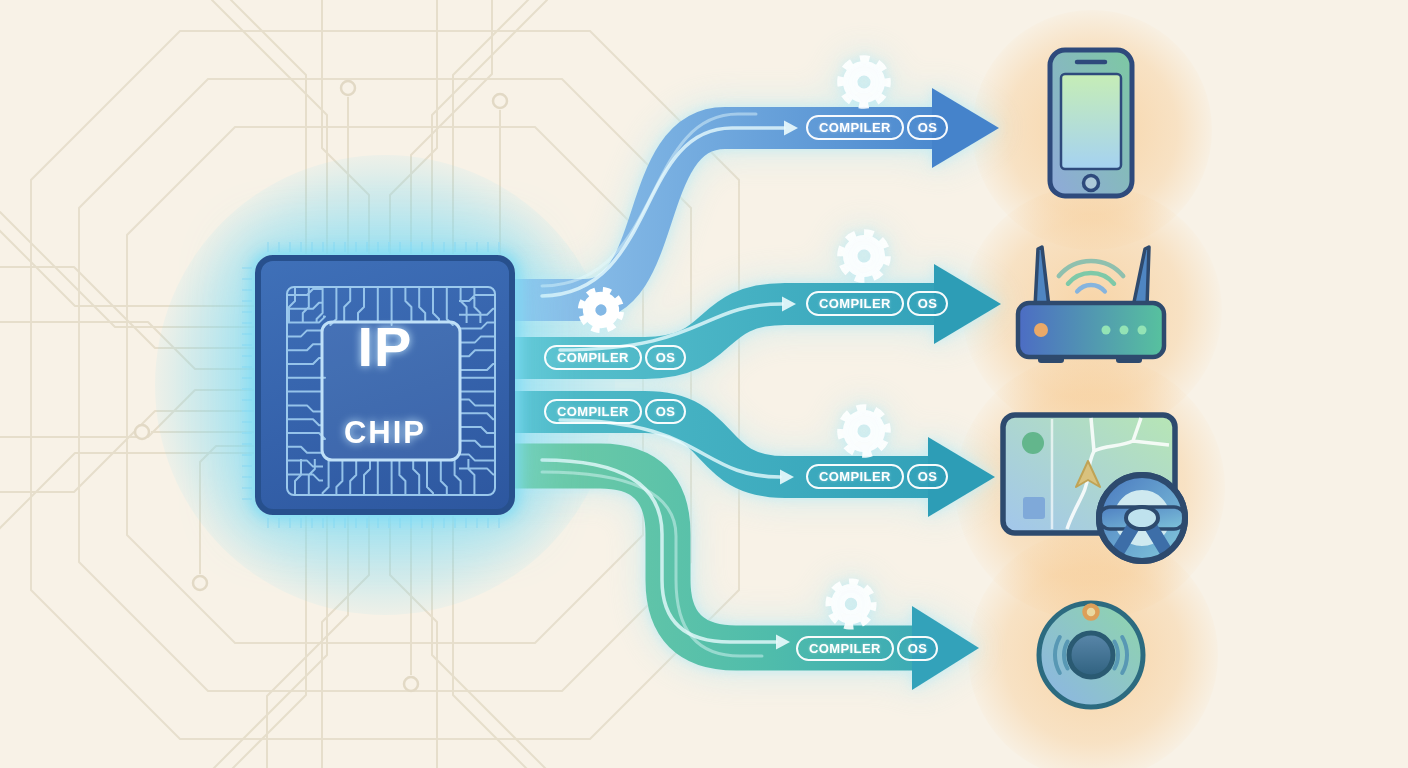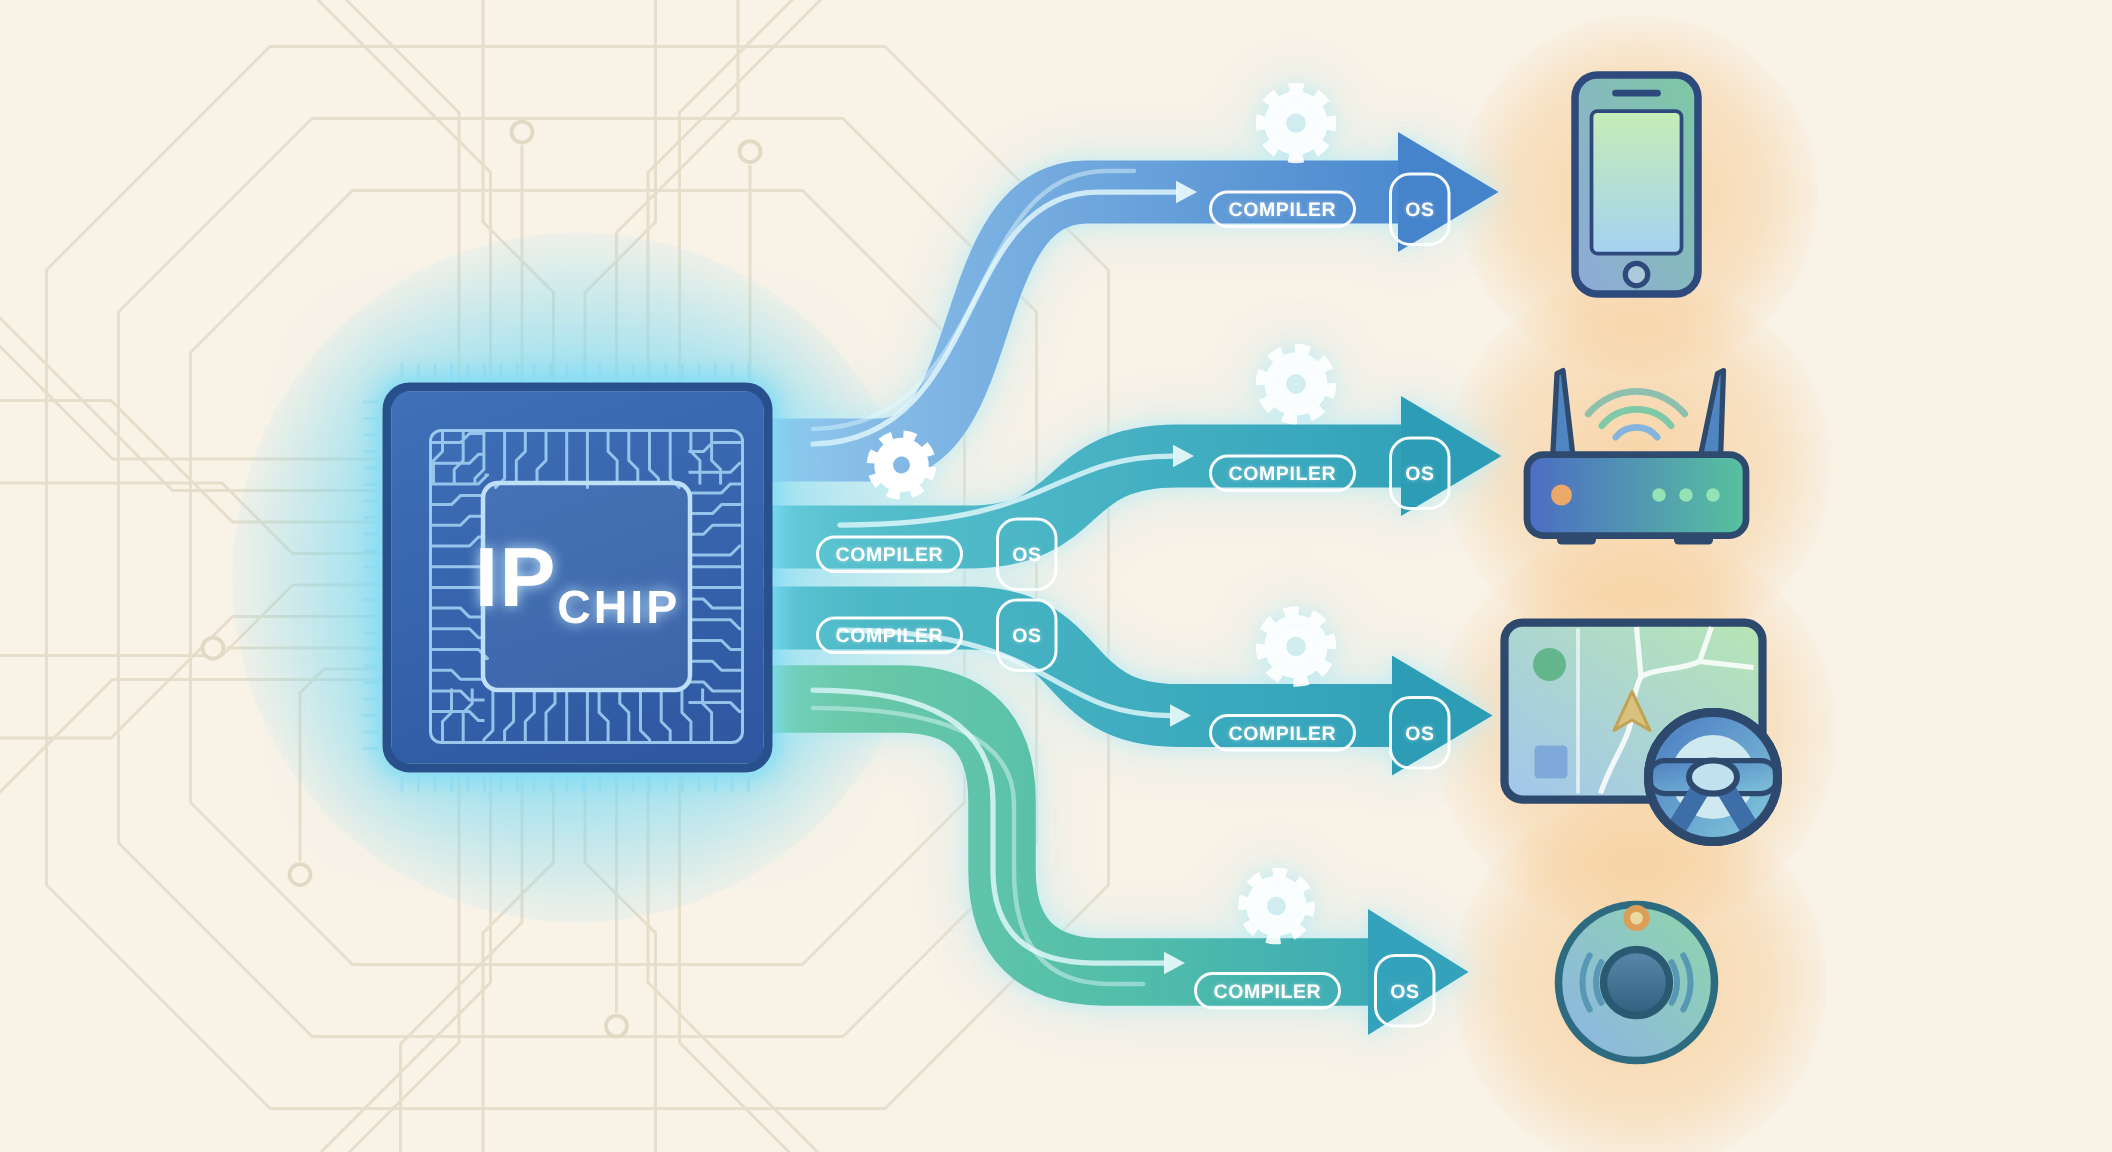--- a/index.html
+++ b/index.html
@@ -24,33 +24,33 @@
   }
   .chip{
     position:absolute;left:255px;top:255px;width:260px;height:260px;border-radius:18px;
     background:linear-gradient(160deg,#3f70b8 0%,#3562ab 55%,#2d579f 100%);
     border:6px solid #27508d;box-sizing:border-box;
     box-shadow:0 0 14px 4px rgba(125,220,245,.9), 0 0 55px 18px rgba(125,220,245,.45);
   }
   .chip-svg{position:absolute;left:-6px;top:-6px;width:260px;height:260px;}
   .chip-text{
     position:absolute;left:58px;top:58px;width:132px;height:132px;
-    display:flex;flex-direction:row;align-items:center;justify-content:center;
+    display:flex;flex-direction:column;align-items:center;justify-content:center;
     color:#ffffff;text-shadow:0 0 9px rgba(200,235,255,.95);
   }
   .chip-line1{font-size:56px;font-weight:bold;line-height:56px;letter-spacing:1px;}
   .chip-line2{font-size:31px;font-weight:bold;line-height:36px;letter-spacing:2px;margin-top:40px;}
-  .pill-group{position:absolute;display:flex;gap:22px;align-items:center;}
+  .pill-group{position:absolute;display:flex;gap:3px;}
   .pill{
     display:inline-flex;align-items:center;justify-content:center;
     border:2px solid rgba(255,255,255,.96);border-radius:14px;
     padding:3px 11px;color:#ffffff;font-size:13px;font-weight:bold;letter-spacing:.4px;
     text-shadow:0 0 3px rgba(255,255,255,.4);white-space:nowrap;
   }
-  .pill.os{padding:15px 9px;}
+  .pill.os{padding:3px 9px;}
   .dev{position:absolute;}
 </style>
 </head>
 <body>
 
 <div class="stage">
 
   <svg class="bg-svg" viewBox="0 0 1408 768">
     <path id="pcb-octagons" d="M235 127 H535 L643 235 V535 L535 643 H235 L127 535 V235 Z M208 79 H562 L691 208 V562 L562 691 H208 L79 562 V208 Z M180 31 H590 L739 180 V590 L590 739 H180 L31 590 V180 Z" fill="none" stroke="#e7dfcd" stroke-width="2"></path>
     <path id="pcb-traces" d="M306 254 V75 l-149 -149 V-10 M306 516 V695 l-149 149 V780 M254 306 H75 l-149 -149 H-10 M327 254 V115 l-115 -115 V-10 M327 516 V655 l-115 115 V780 M254 327 H115 l-115 -115 H-10 M348 254 V97 M348 516 V615 l-81 81 V780 M254 348 H155 l-81 -81 H-10 M369 254 V195 l-47 -47 V-10 M369 516 V575 l-47 47 V780 M254 369 H195 l-47 -47 H-10 M390 254 V195 l47 -47 V-10 M390 516 V575 l47 47 V780 M254 390 H195 l-47 47 H-10 M411 254 V155 l81 -81 V-10 M411 516 V675 M254 411 H155 l-81 81 H-10 M432 254 V115 l115 -115 V-10 M432 516 V655 l115 115 V780 M254 432 H151 M453 254 V75 l149 -149 V-10 M453 516 V695 l149 149 V780 M254 453 H75 l-149 149 H-10 M500 254 V110 M254 446 H216 L200 462 V574" fill="none" stroke="#e6decb" stroke-width="2" stroke-linejoin="round"></path>

